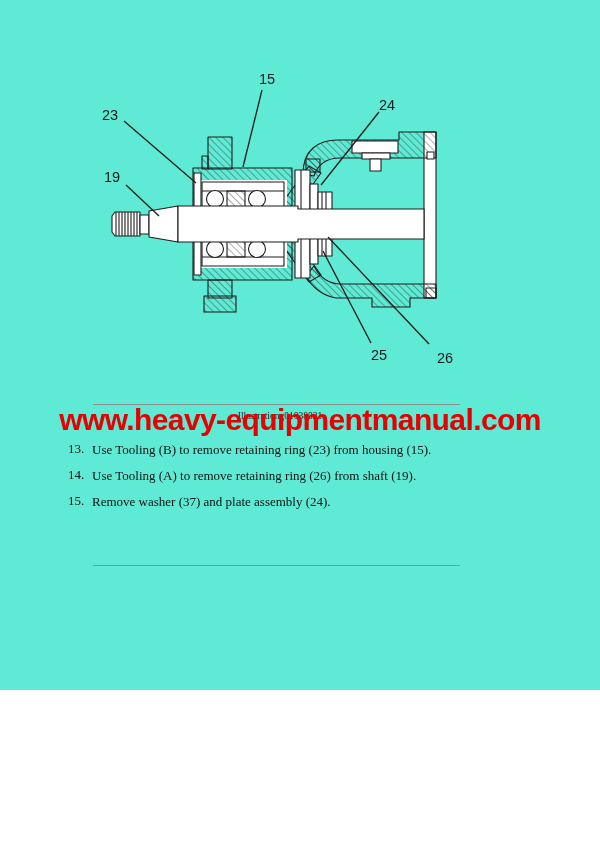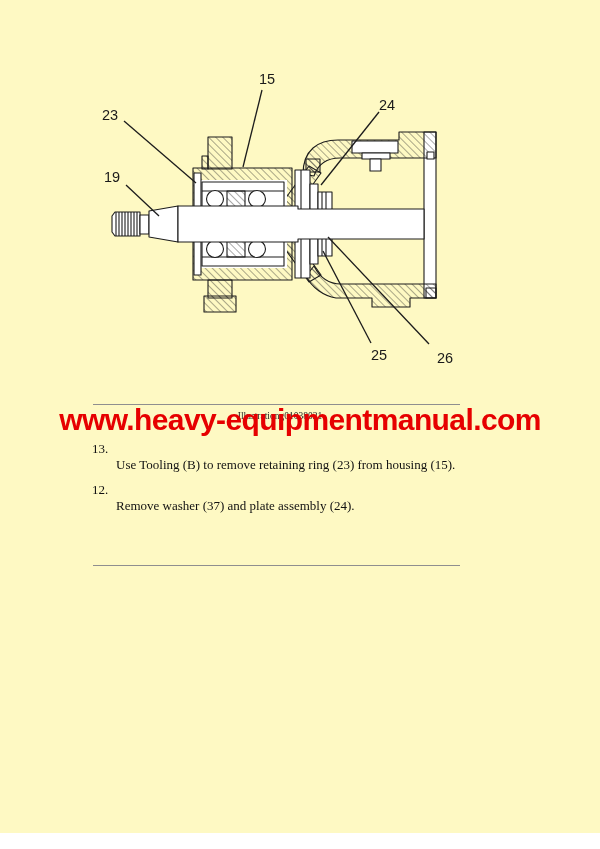--- a/index.html
+++ b/index.html
@@ -1,30 +1,30 @@
 <!DOCTYPE html>
 <html><head>
 <meta charset="utf-8">
 <style>
   html,body{margin:0;padding:0;background:#ffffff;}
-  .page{position:relative;width:600px;height:833px;background:#fef9c3;overflow:hidden;
+  .page{position:relative;width:600px;height:690px;background:#5eead4;overflow:hidden;
         font-family:"Liberation Serif", serif;color:#111;}
   .figure-svg{position:absolute;left:0;top:0;}
   .rule{position:absolute;left:93px;width:367px;border-top:1px solid #8f8f8f;height:0;}
   .rule-top{top:404px;}
   .rule-bottom{top:565px;}
   .caption{position:absolute;left:95px;top:411px;width:370px;display:flex;
            justify-content:center;font-size:9.5px;color:#222;}
   .watermark{position:absolute;left:0;top:403px;width:600px;text-align:center;
              font-family:"Liberation Sans", sans-serif;font-weight:bold;font-size:30px;
              letter-spacing:-0.6px;color:#e60000;white-space:nowrap;line-height:1.15;}
   .steps{position:absolute;left:68px;top:441px;width:480px;font-size:13px;}
   .step{display:flex;margin-bottom:9px;}
-  .step-num{width:24px;flex:none;margin-left:24px;}
-  .step-text{flex:1;line-height:1.32;margin-top:15px;}
+  .step-num{width:24px;flex:none;}
+  .step-text{flex:1;line-height:1.32;}
 </style>
 </head>
 <body>
 
 <div class="page">
 
   <svg class="figure-svg" width="600" height="380" viewBox="0 0 600 380">
     <defs>
       <pattern id="hatch" patternUnits="userSpaceOnUse" width="5" height="5" patternTransform="rotate(-45)">
         <line x1="0" y1="0" x2="0" y2="5" stroke="#2a2a2a" stroke-width="0.8"></line>
@@ -138,20 +138,24 @@
   </div>
 
   <div class="watermark">www.heavy-equipmentmanual.com</div>
 
   <div class="steps">
     <div class="step">
       <span class="step-num">13.</span>
       <span class="step-text">Use Tooling (B) to remove retaining ring (23) from housing (15).</span>
     </div>
     <div class="step">
-      <span class="step-num">12.</span>
+      <span class="step-num">14.</span>
+      <span class="step-text">Use Tooling (A) to remove retaining ring (26) from shaft (19).</span>
+    </div>
+    <div class="step">
+      <span class="step-num">15.</span>
       <span class="step-text">Remove washer (37) and plate assembly (24).</span>
     </div>
   </div>
 
   <div class="rule rule-bottom"></div>
 
 </div>
 
 </body></html>

